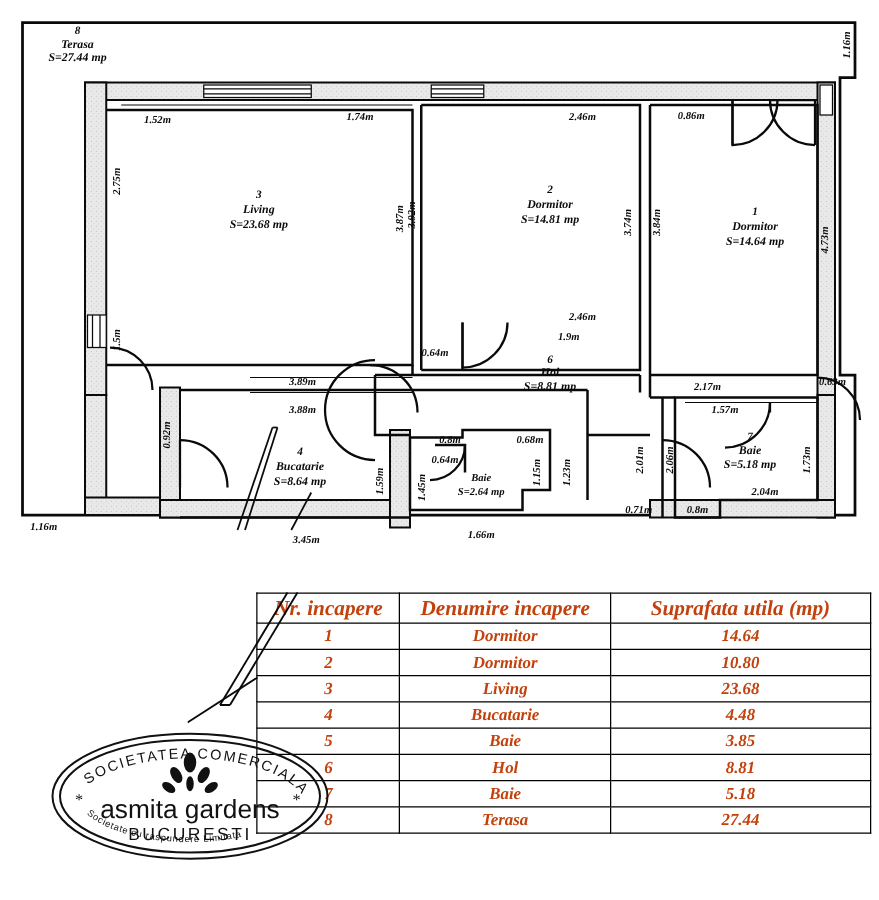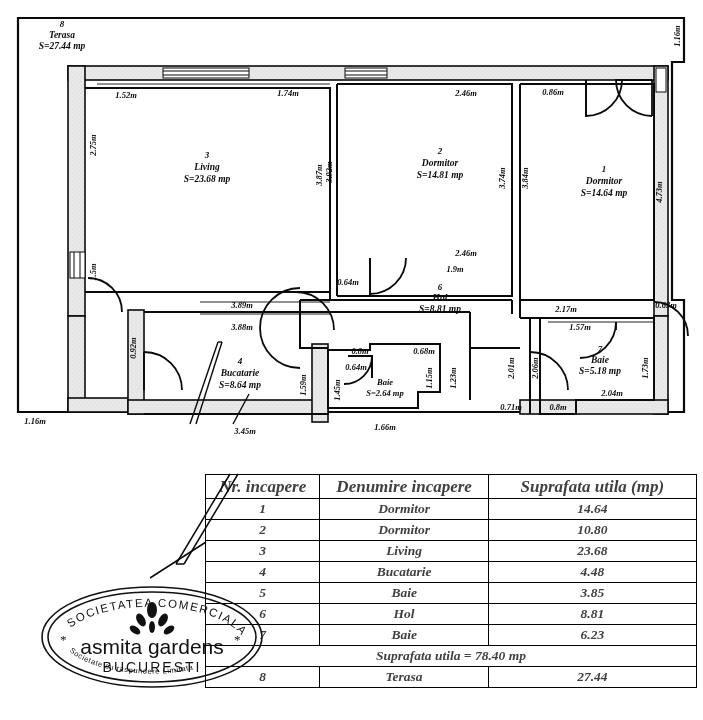--- a/index.html
+++ b/index.html
@@ -31,21 +31,21 @@
     width: 492px;
     border-collapse: collapse;
     font-family: "Liberation Serif", serif;
     background: transparent;
   }
   #area-table td, #area-table th {
     border: 1px solid #000;
     padding: 1px 2px;
     font-style: italic;
     font-weight: bold;
-    color: #404040;
+    color: #c2410c;
   }
   #area-table thead th {
     font-size: 17px;
     font-weight: bold;
     font-style: italic;
     text-align: center;
     height: 21px;
     line-height: 19px;
   }
   #area-table tbody td {
@@ -335,24 +335,21 @@
       <td>3.85</td>
     </tr>
     <tr>
       <td>6</td>
       <td>Hol</td>
       <td>8.81</td>
     </tr>
     <tr>
       <td>7</td>
       <td>Baie</td>
-      <td>6.23</td>
-    </tr>
-    <tr>
-      <td class="summary-cell" colspan="3">Suprafata utila = 78.40 mp</td>
+      <td>5.18</td>
     </tr>
     <tr>
       <td>8</td>
       <td>Terasa</td>
       <td>27.44</td>
     </tr>
   </tbody>
 </table>
 
 <svg id="company-stamp" width="228" height="110" viewBox="0 0 228 110" xmlns="http://www.w3.org/2000/svg">

